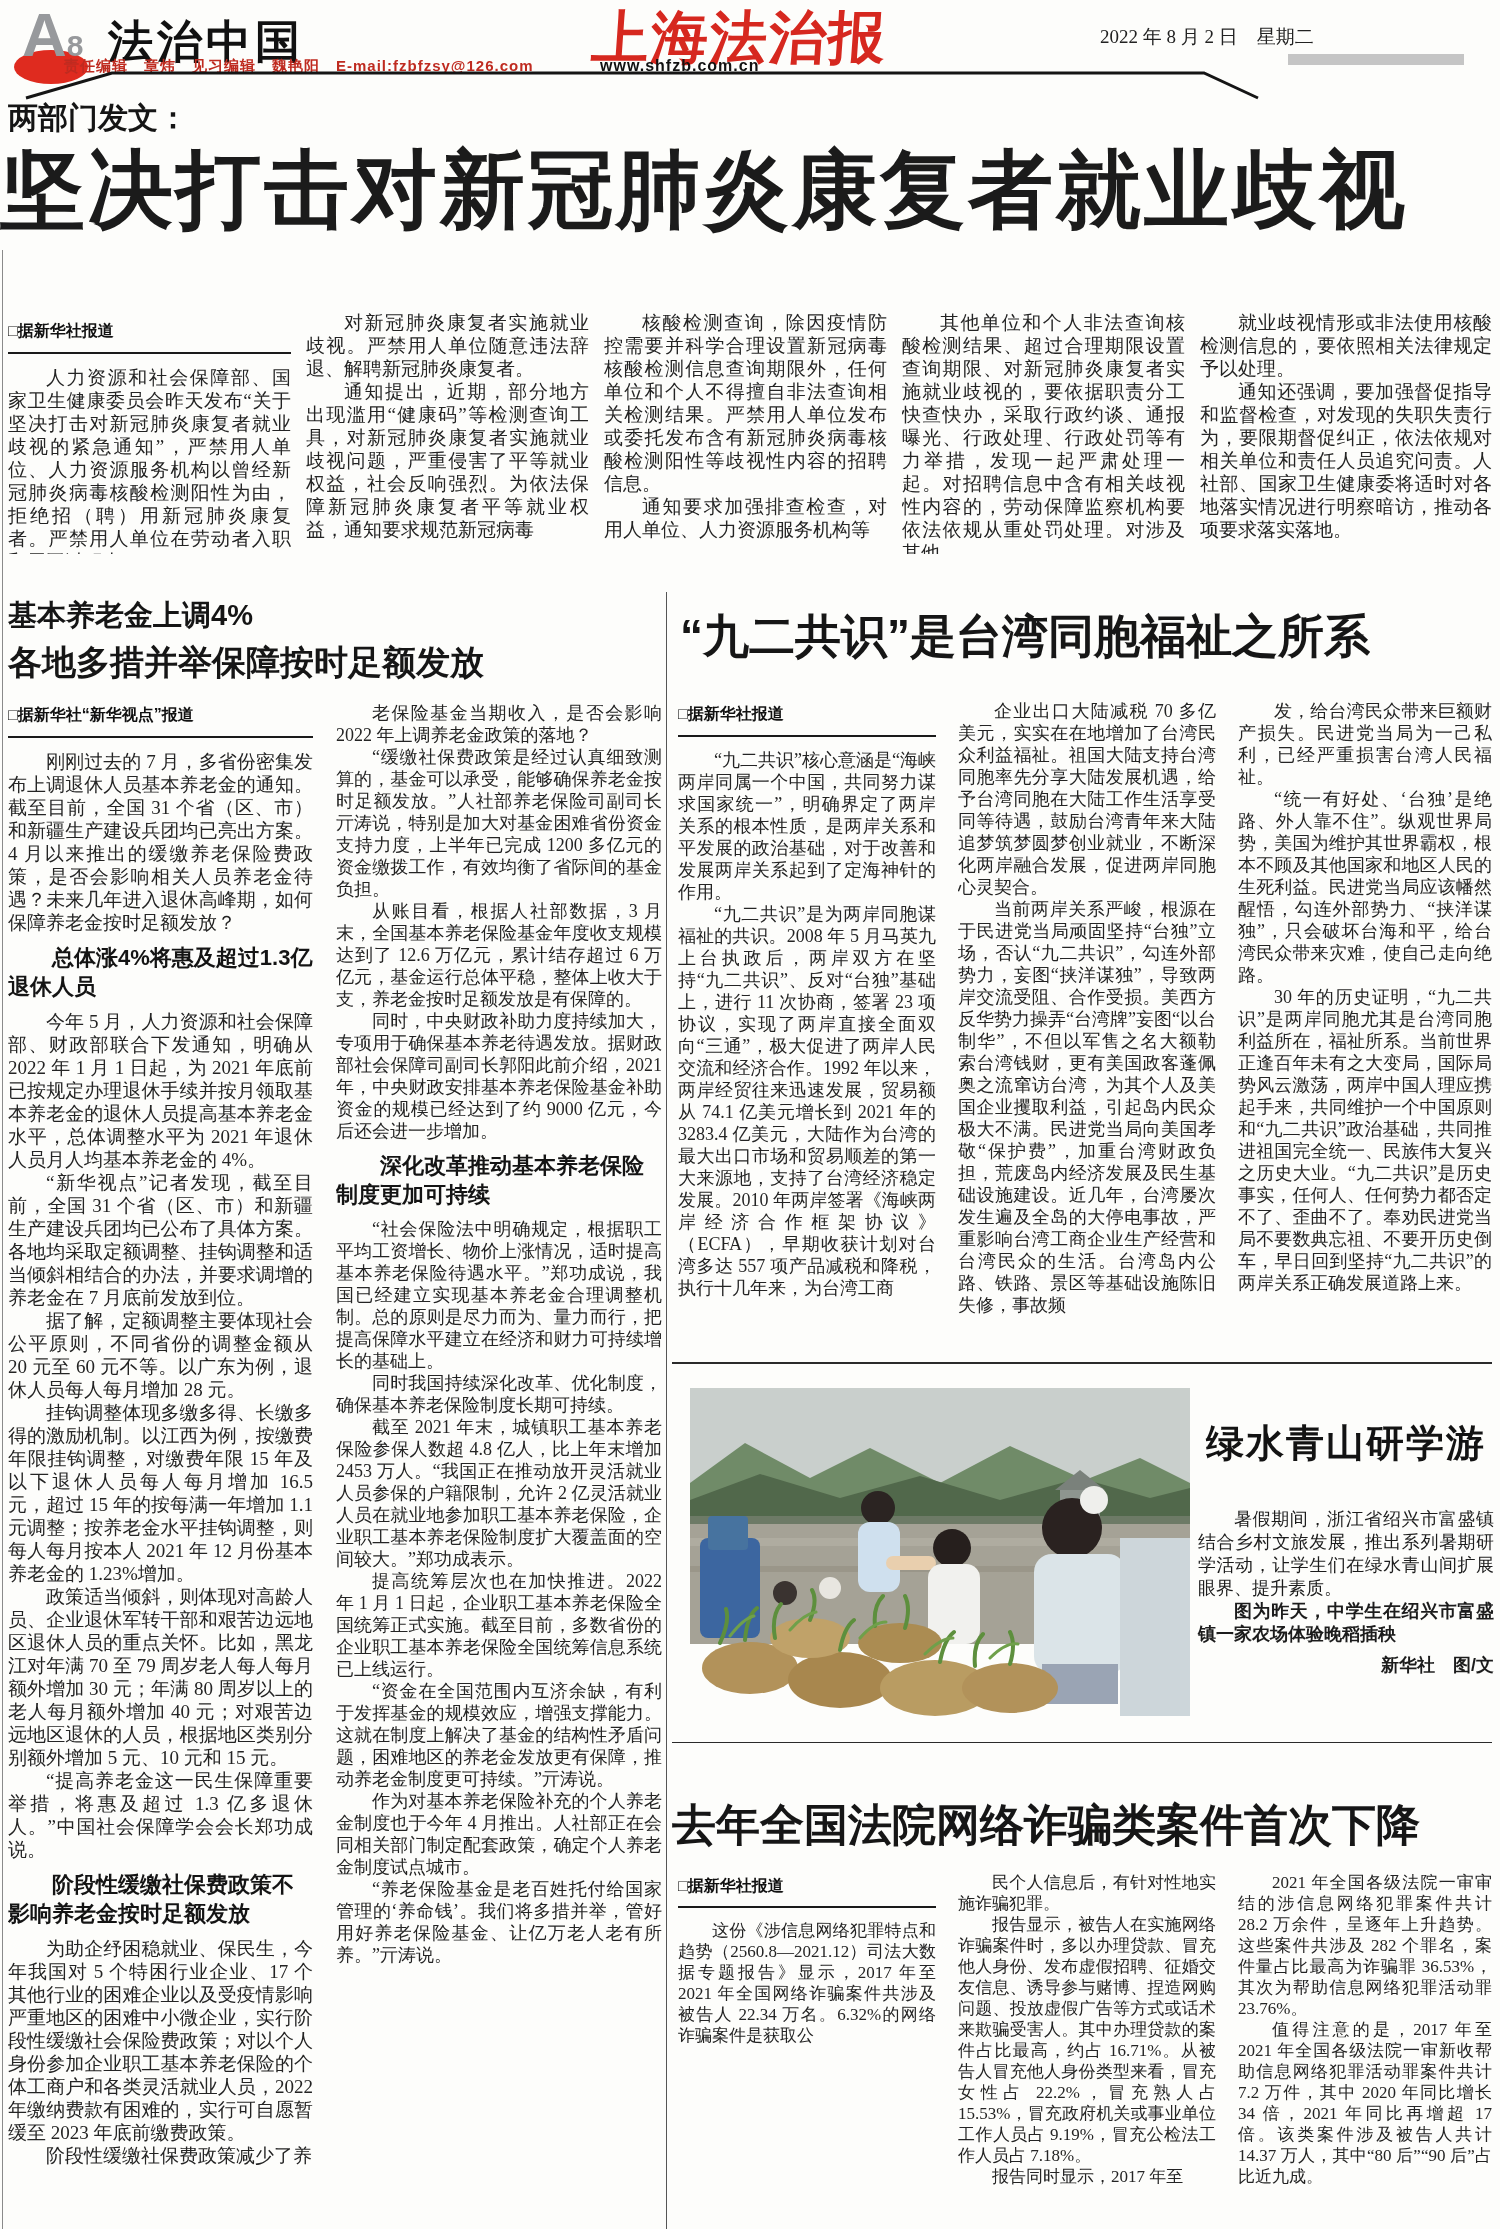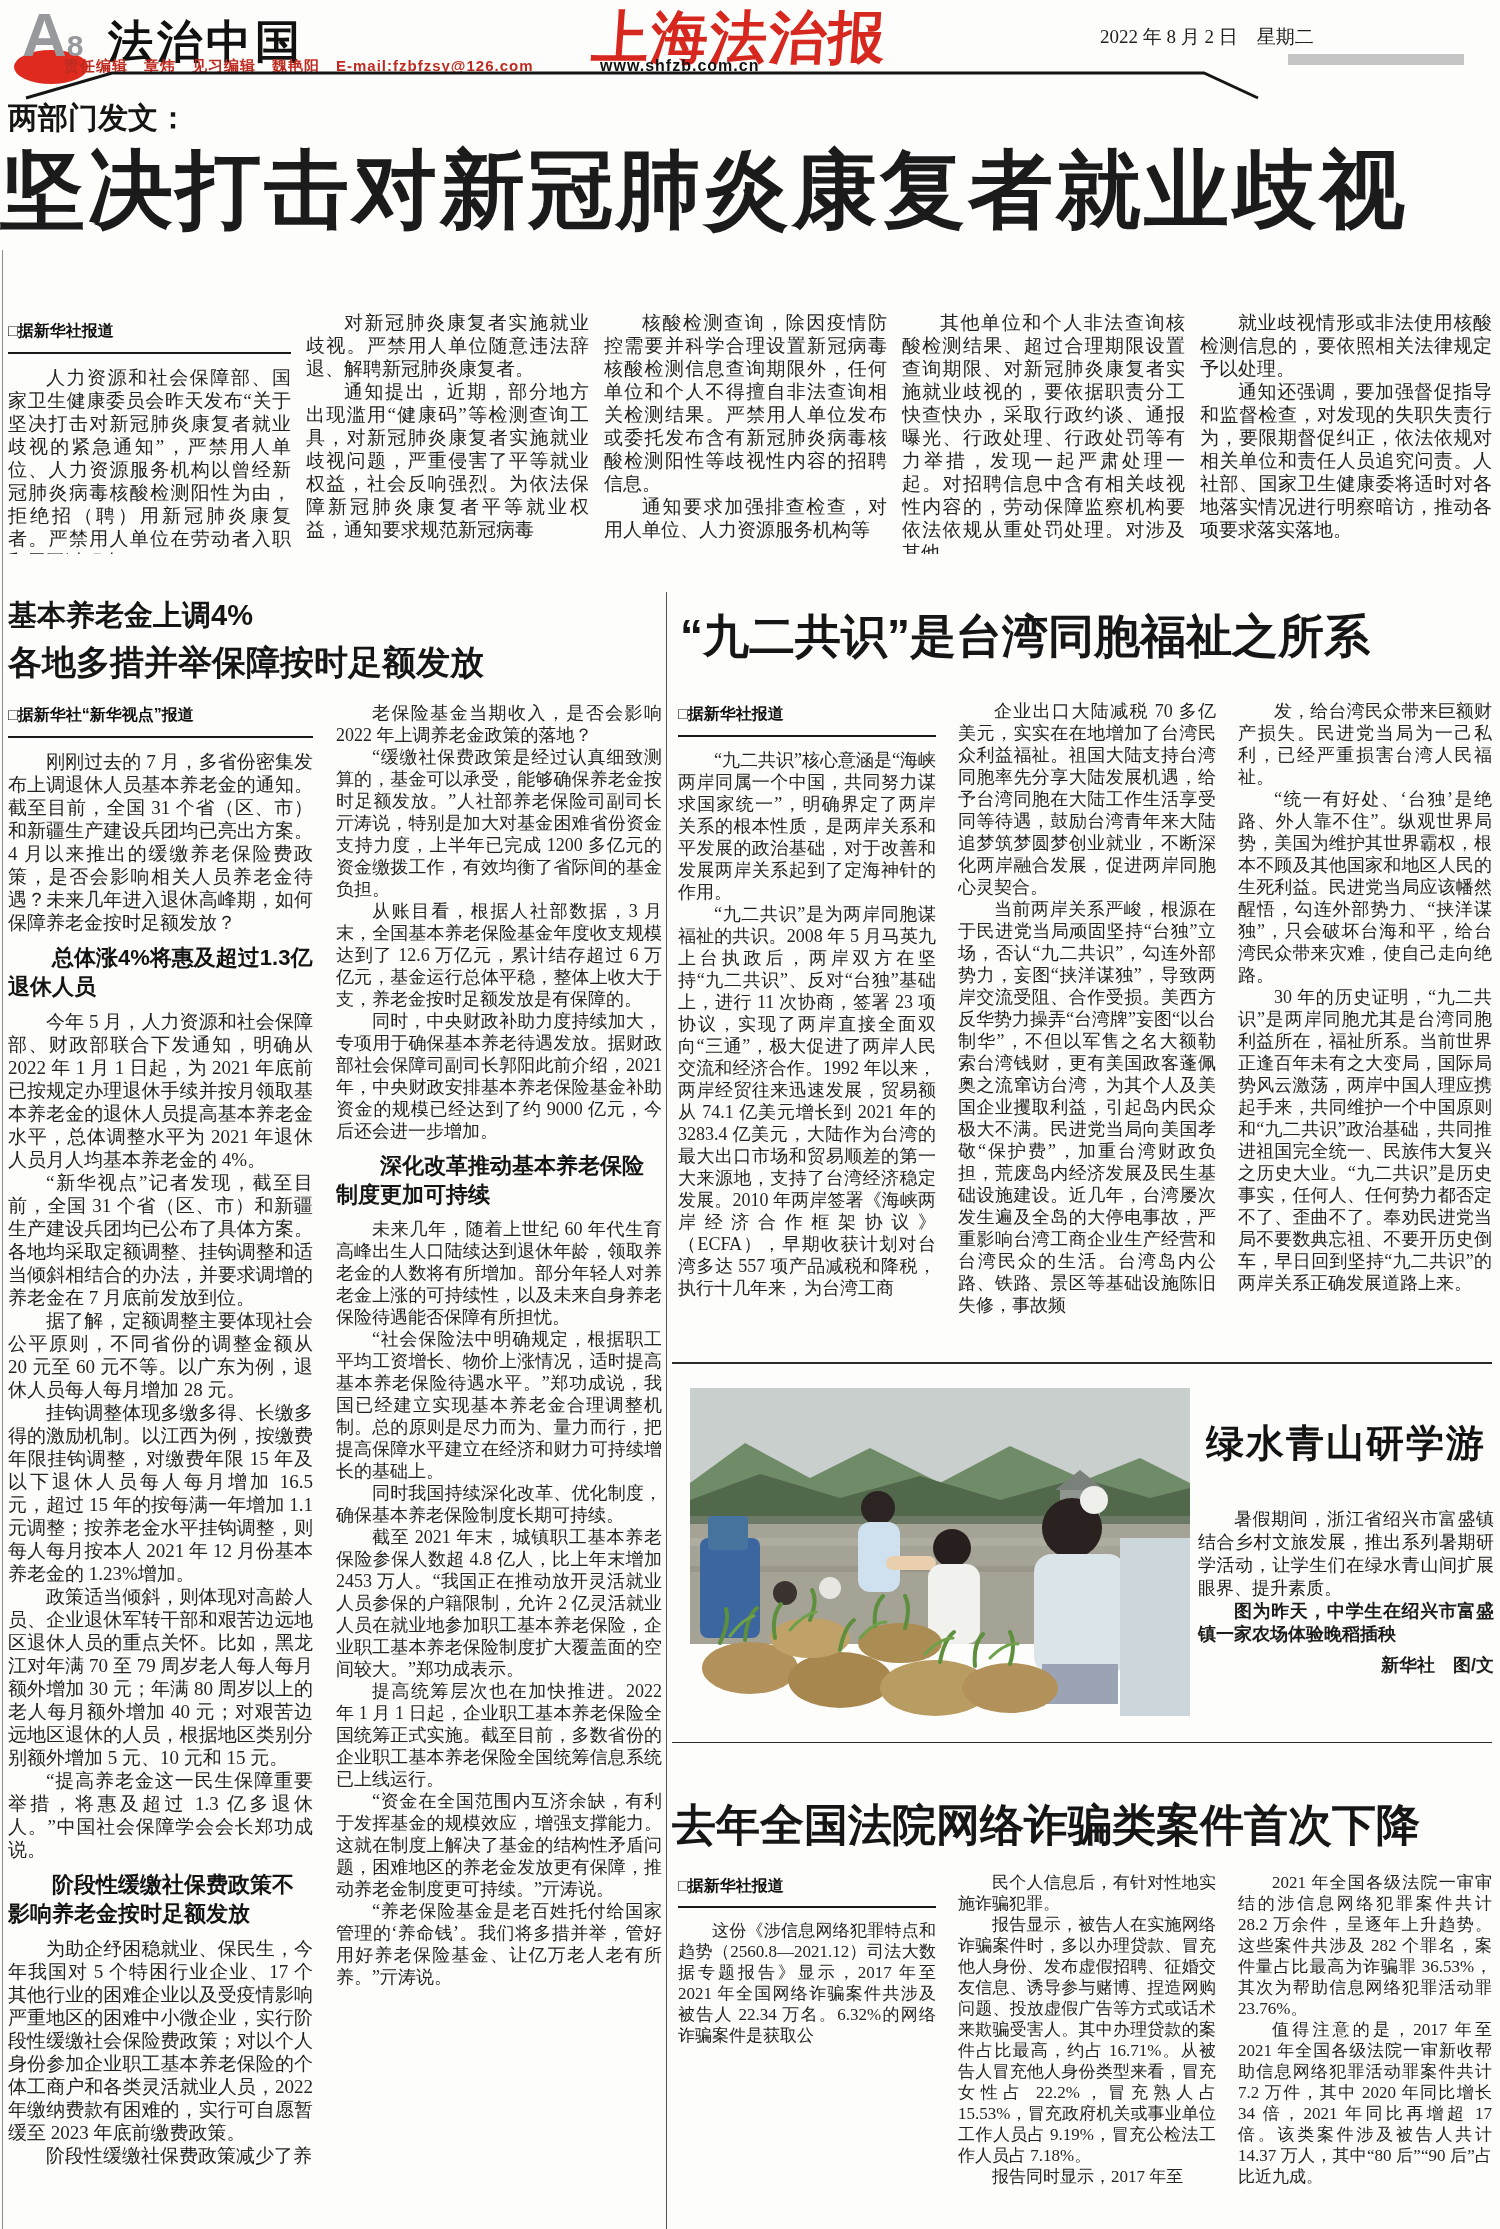--- a/index.html
+++ b/index.html
@@ -114,26 +114,26 @@
   <p>为助企纾困稳就业、保民生，今年我国对 5 个特困行业企业、17 个其他行业的困难企业以及受疫情影响严重地区的困难中小微企业，实行阶段性缓缴社会保险费政策；对以个人身份参加企业职工基本养老保险的个体工商户和各类灵活就业人员，2022 年缴纳费款有困难的，实行可自愿暂缓至 2023 年底前缴费政策。</p>
   <p>阶段性缓缴社保费政策减少了养</p>
 </div>
 
 <div class="col f18" style="left:336px;top:702px;width:326px;height:1521px">
   <p>老保险基金当期收入，是否会影响 2022 年上调养老金政策的落地？</p>
   <p>“缓缴社保费政策是经过认真细致测算的，基金可以承受，能够确保养老金按时足额发放。”人社部养老保险司副司长亓涛说，特别是加大对基金困难省份资金支持力度，上半年已完成 1200 多亿元的资金缴拨工作，有效均衡了省际间的基金负担。</p>
   <p>从账目看，根据人社部数据，3 月末，全国基本养老保险基金年度收支规模达到了 12.6 万亿元，累计结存超过 6 万亿元，基金运行总体平稳，整体上收大于支，养老金按时足额发放是有保障的。</p>
   <p>同时，中央财政补助力度持续加大，专项用于确保基本养老待遇发放。据财政部社会保障司副司长郭阳此前介绍，2021 年，中央财政安排基本养老保险基金补助资金的规模已经达到了约 9000 亿元，今后还会进一步增加。</p>
   <h3 class="subhead">深化改革推动基本养老保险制度更加可持续</h3>
-  <p>未来几年，随着上世纪 60 年代生育高峰出生人口陆续达到退休年龄，领取养老金的人数将有所增加。部分年轻人对养老金上涨的可持续性，以及未来自身养老保险待遇能否保障有所担忧。</p>
   <p>“社会保险法中明确规定，根据职工平均工资增长、物价上涨情况，适时提高基本养老保险待遇水平。”郑功成说，我国已经建立实现基本养老金合理调整机制。总的原则是尽力而为、量力而行，把提高保障水平建立在经济和财力可持续增长的基础上。</p>
   <p>同时我国持续深化改革、优化制度，确保基本养老保险制度长期可持续。</p>
   <p>截至 2021 年末，城镇职工基本养老保险参保人数超 4.8 亿人，比上年末增加 2453 万人。“我国正在推动放开灵活就业人员参保的户籍限制，允许 2 亿灵活就业人员在就业地参加职工基本养老保险，企业职工基本养老保险制度扩大覆盖面的空间较大。”郑功成表示。</p>
   <p>提高统筹层次也在加快推进。2022 年 1 月 1 日起，企业职工基本养老保险全国统筹正式实施。截至目前，多数省份的企业职工基本养老保险全国统筹信息系统已上线运行。</p>
   <p>“资金在全国范围内互济余缺，有利于发挥基金的规模效应，增强支撑能力。这就在制度上解决了基金的结构性矛盾问题，困难地区的养老金发放更有保障，推动养老金制度更可持续。”亓涛说。</p>
+  <p>作为对基本养老保险补充的个人养老金制度也于今年 4 月推出。人社部正在会同相关部门制定配套政策，确定个人养老金制度试点城市。</p>
   <p>“养老保险基金是老百姓托付给国家管理的‘养命钱’。我们将多措并举，管好用好养老保险基金、让亿万老人老有所养。”亓涛说。</p>
 </div>
 
 <div class="abs vrule" style="left:666px;top:592px;height:1637px"></div>
 
 <div class="abs h2 hei" style="left:680px;top:606px;font-size:46px">“九二共识”是台湾同胞福祉之所系</div>
 
 <div class="col f18" style="left:678px;top:700px;width:258px;height:645px">
   <div class="byline">□据新华社报道</div>
   <p>“九二共识”核心意涵是“海峡两岸同属一个中国，共同努力谋求国家统一”，明确界定了两岸关系的根本性质，是两岸关系和平发展的政治基础，对于改善和发展两岸关系起到了定海神针的作用。</p>

